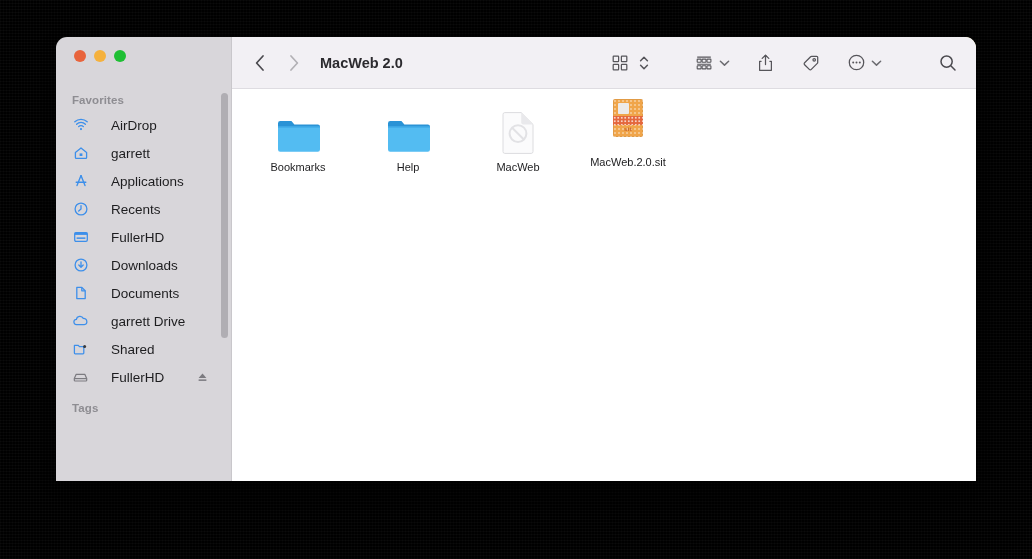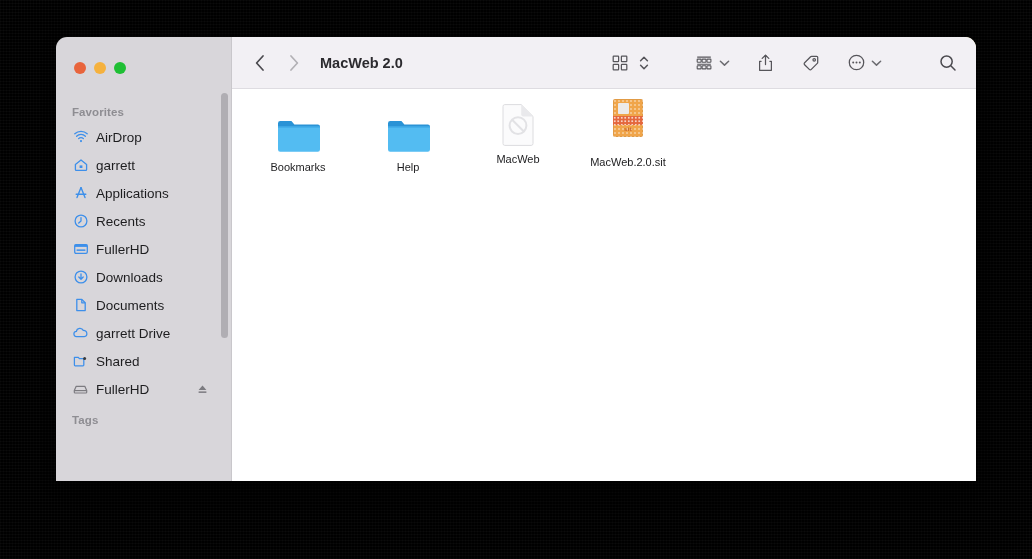--- a/index.html
+++ b/index.html
@@ -43,21 +43,20 @@
     display: flex;
     box-shadow: 0 22px 52px rgba(0,0,0,0.55), 0 4px 14px rgba(0,0,0,0.4);
   }
 
   
   #sidebar {
     width: 176px;
     flex: 0 0 176px;
     background: #d8d6da;
     position: relative;
-    padding-top: 12px;
     border-right: 1px solid #c9c7cb;
   }
 
   .sb-traffic {
     display: flex;
     gap: 8px;
     padding: 13px 0 0 18px;
     height: 40px;
     align-items: flex-start;
   }
@@ -77,21 +76,21 @@
     padding: 11px 0 5px 16px;
     letter-spacing: 0.1px;
   }
   .sb-section.first { padding-top: 17px; }
 
   .sb-item {
     display: flex;
     align-items: center;
     height: 28px;
     padding-left: 16px;
-    gap: 7px;
+    gap: 22px;
     font-size: 13.5px;
     color: #1d1d1f;
     position: relative;
   }
   .sb-icon {
     width: 17px; height: 17px;
     flex: 0 0 17px;
     display: flex; align-items: center; justify-content: center;
   }
   .sb-icon svg { display: block; }
@@ -509,21 +508,21 @@
         <span class="thumb">
           <svg width="44" height="38" viewBox="0 0 44 38">
             <path d="M2 6.2a2.2 2.2 0 012.2-2.2h11.2l3 3.4h23.4a2.2 2.2 0 012.2 2.2v1.8H2z" fill="#2a93d6"></path>
             <path d="M2 9.4h42v23.2a2.2 2.2 0 01-2.2 2.2H4.2A2.2 2.2 0 012 32.6z" fill="#53bcf2"></path>
             <path d="M2 9.4h42v1.6H2z" fill="#3aa7e5" opacity="0.6"></path>
           </svg>
         </span>
         <span class="fname">Help</span>
       </div>
 
-      <div class="file" style="left:234px; top:8px;">
+      <div class="file" style="left:234px; top:16px;">
         <span class="thumb">
           <svg width="36" height="44" viewBox="0 0 36 44">
             <path d="M3 3.4a1.8 1.8 0 011.8-1.8h16.4L33 13.4v27.2a1.8 1.8 0 01-1.8 1.8H4.8A1.8 1.8 0 013 40.6z" fill="#fbfbfc" stroke="#dcdcdf" stroke-width="1"></path>
             <path d="M21.2 1.6v10a1.8 1.8 0 001.8 1.8h10z" fill="#e9e9ec"></path>
             <g stroke="#e2e2e5" stroke-width="2" fill="none">
               <circle cx="18" cy="22.6" r="8.4"></circle>
               <path d="M12.1 16.7 23.9 28.5"></path>
             </g>
           </svg>
         </span>

